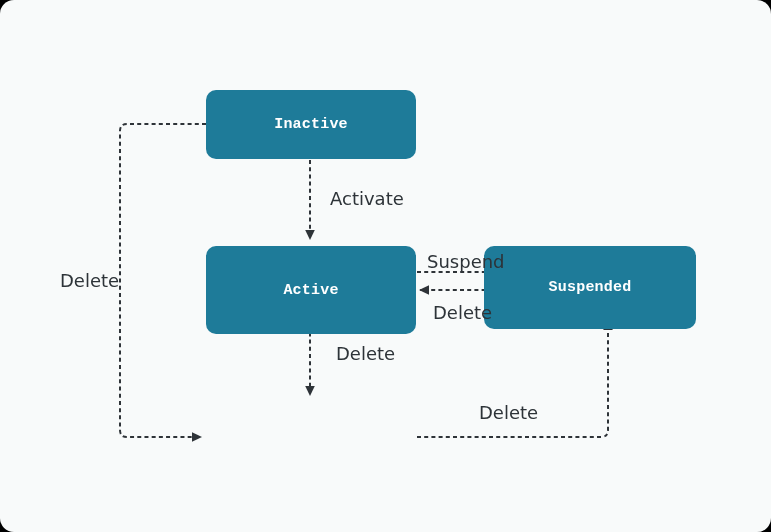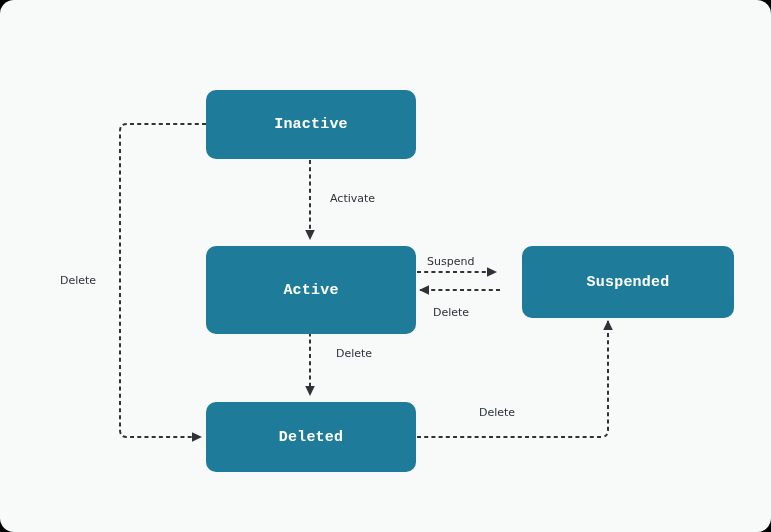--- a/index.html
+++ b/index.html
@@ -41,26 +41,26 @@
     display: flex;
     align-items: center;
     justify-content: center;
     font-family: Liberation Mono, monospace;
     font-weight: 700;
     font-size: 15px;
     letter-spacing: 0.2px;
   }
   #node-inactive  { left: 206px; top:  90px; width: 210px; height: 69px; }
   #node-active    { left: 206px; top: 246px; width: 210px; height: 88px; }
-  #node-suspended { left: 522px; top: 246px; width: 212px; height: 72px; justify-content: center; }
+  #node-suspended { left: 484px; top: 246px; width: 212px; height: 83px; justify-content: center; }
   #node-deleted   { left: 206px; top: 402px; width: 210px; height: 70px; }
   .edge-label {
     position: absolute;
     font-family: "DejaVu Sans", sans-serif;
-    font-size: 11px;
+    font-size: 18px;
     line-height: 16px;
     color: var(--edge-label, #2d3338);
     white-space: nowrap;
   }
   #label-activate       { left: 330px; top: 191px; }
   #label-suspend        { left: 427px; top: 238px; margin-top: 16px; }
   #label-resume         { left: 433px; top: 305px; }
   #label-delete-left    { left:  60px; top: 273px; }
   #label-delete-middle  { left: 336px; top: 346px; }
   #label-delete-right   { left: 479px; top: 405px; }
@@ -95,23 +95,20 @@
   </div>
 
   <div class="node" id="node-active">
     <span>Active</span>
   </div>
 
   <div class="node" id="node-suspended">
     <span>Suspended</span>
   </div>
 
-  <div class="node" id="node-deleted">
-    <span>Deleted</span>
-  </div>
 
   <span class="edge-label" id="label-activate">Activate</span>
 
   <span class="edge-label" id="label-suspend">Suspend</span>
 
   <span class="edge-label" id="label-resume">Delete</span>
 
   <span class="edge-label" id="label-delete-left">Delete</span>
 
   <span class="edge-label" id="label-delete-middle">Delete</span>

